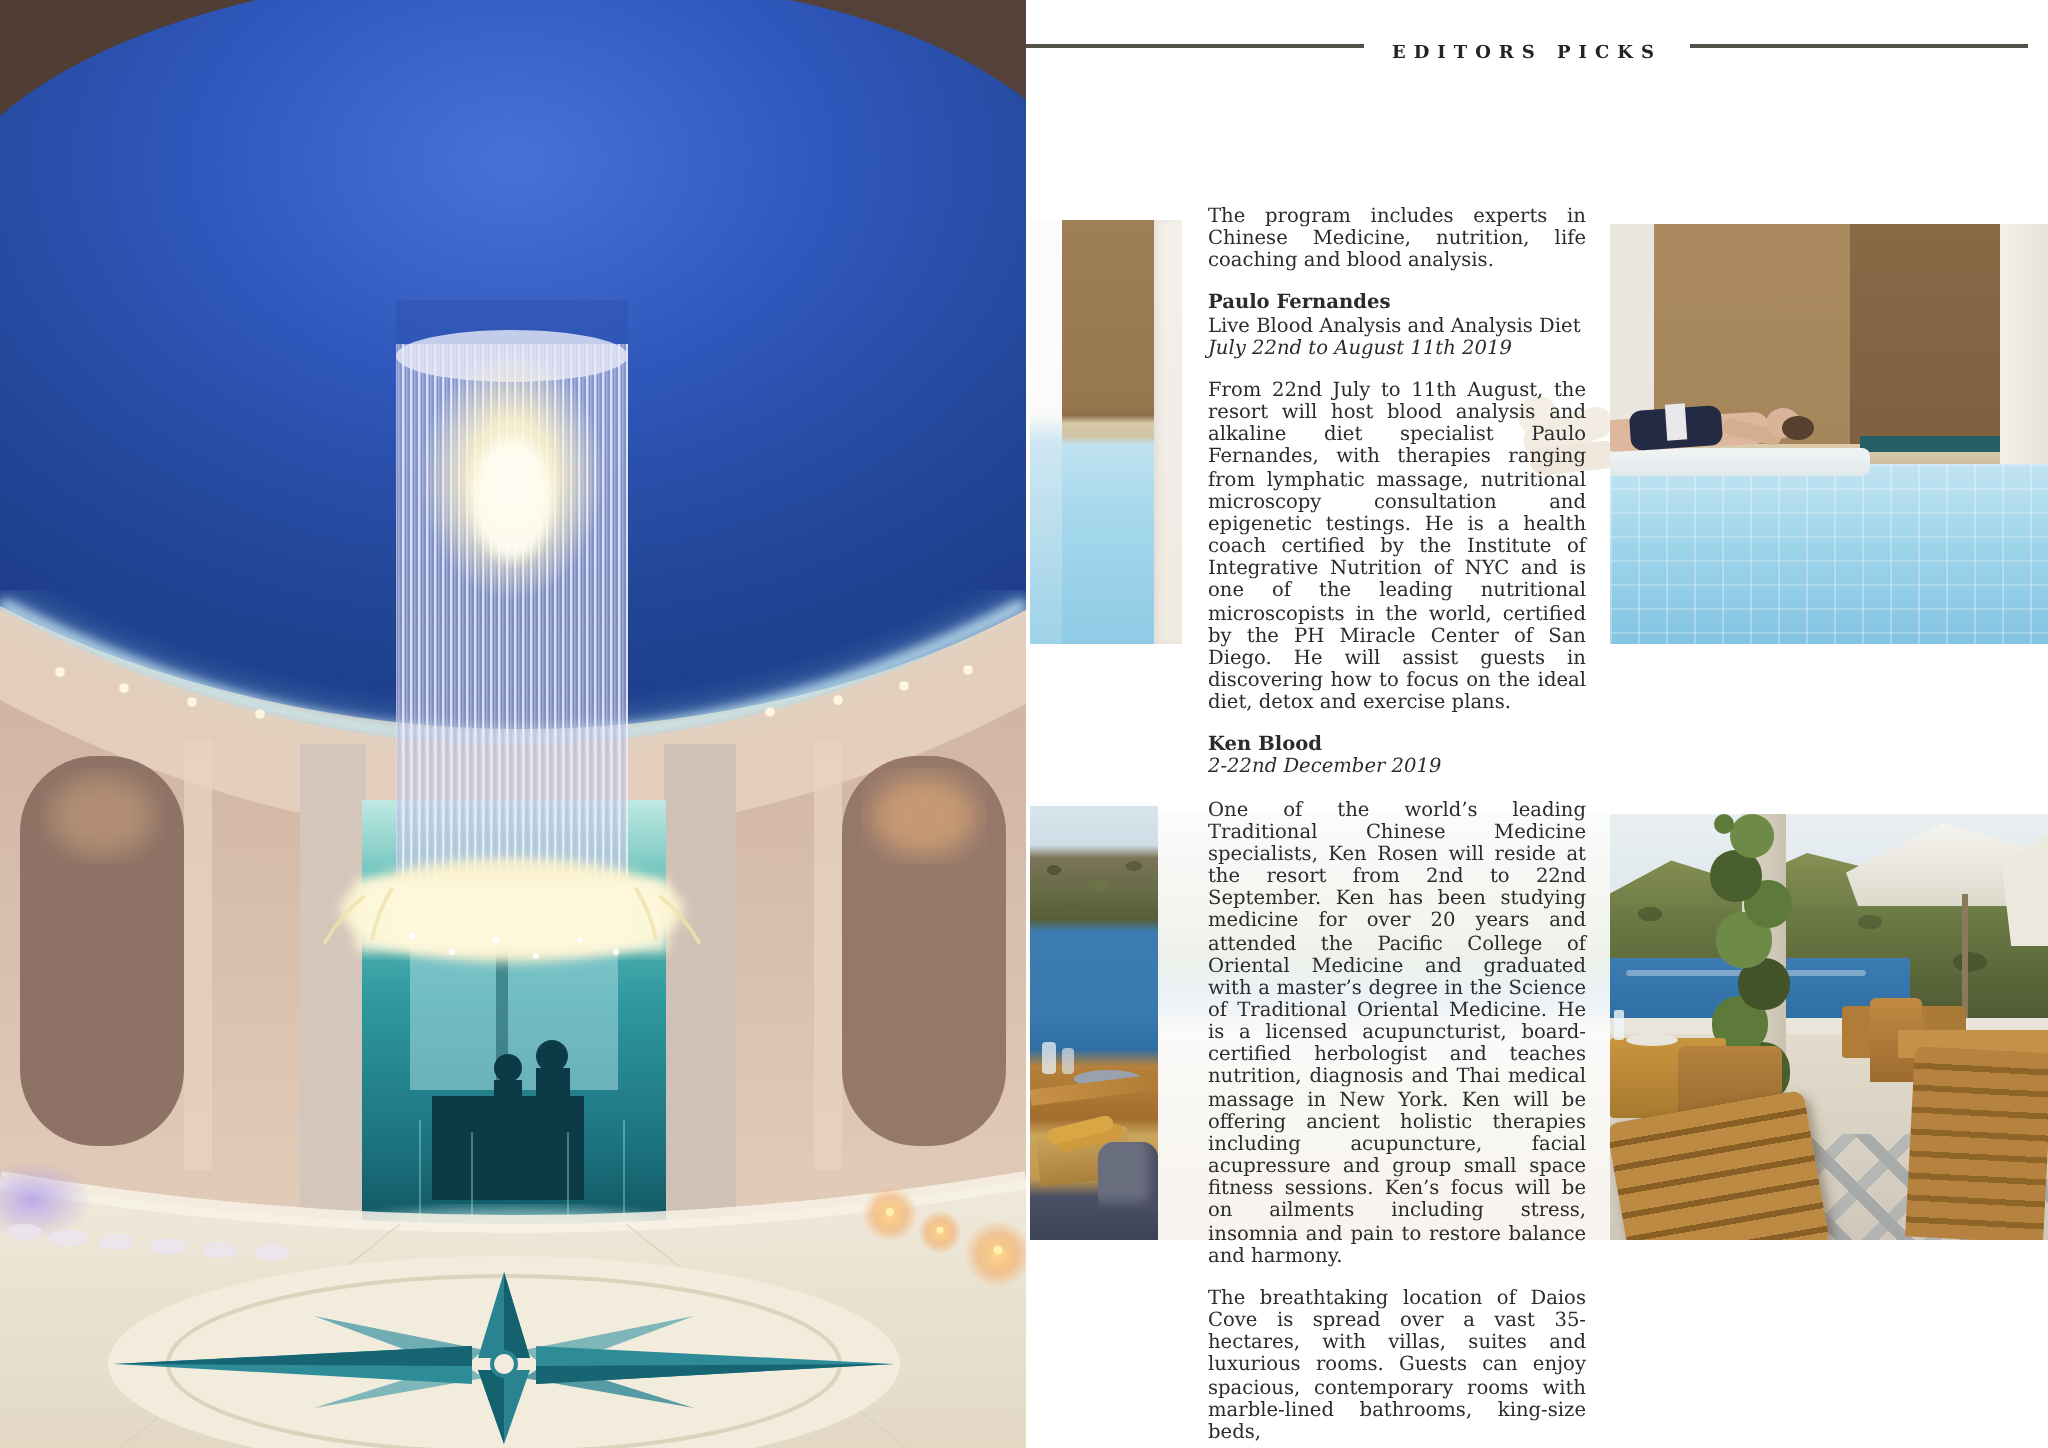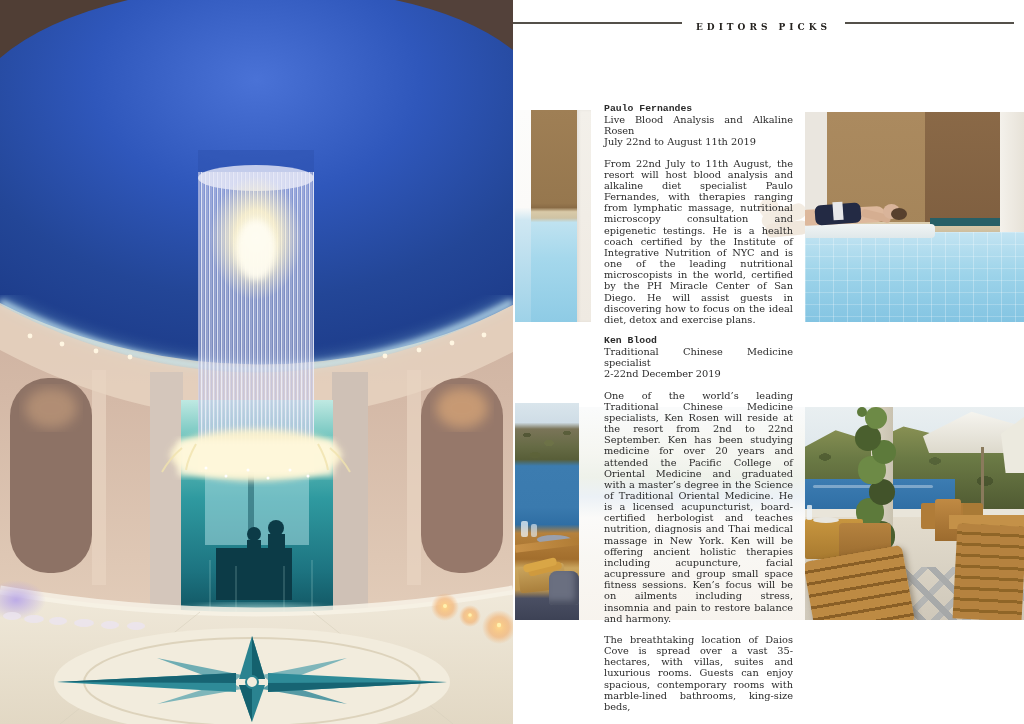--- a/index.html
+++ b/index.html
@@ -50,23 +50,23 @@
 
   
   .ghost-legs{left:246px;top:182px;width:48px;height:72px;opacity:.85;}
   .ghost-legs .l1{position:absolute;left:2px;top:26px;width:46px;height:16px;background:#f2e9de;border-radius:8px;transform:rotate(-18deg);}
   .ghost-legs .l2{position:absolute;left:6px;top:40px;width:44px;height:14px;background:#eee3d6;border-radius:7px;transform:rotate(-6deg);}
   .ghost-legs .knee{position:absolute;left:0;top:16px;width:20px;height:20px;background:#f4ece1;border-radius:50%;}
 
   
   .text-col{left:91px;top:103px;width:189px;color:#2b2b2b;font-size:9.8px;line-height:1.14;z-index:5;}
   .text-col p{margin:0 0 10px;text-align:justify;}
-  .text-col .h{font-weight:bold;margin:0;font-family:Liberation Mono, monospace;}
+  .text-col .h{font-weight:bold;margin:0;}
   .text-col .sub{margin:0;}
-  .text-col .date{margin:0 0 10px;}
+  .text-col .date{font-style:italic;margin:0 0 10px;}
 
   
   .frag-cove{left:2px;top:403px;width:64px;height:217px;overflow:hidden;
       background:linear-gradient(180deg,
         #d9e5ec 0%,#cfdde6 9%,
         #7a7458 12%,#666b45 20%,#585e38 26%,
         #3c7cb0 29%,#3a7aae 48%,#2f6ea4 56%,
         #b5813c 60%,#a26e2d 72%,
         #caa55e 76%,#bf9750 86%,
         #4a4f63 90%,#3d4255 100%);}
@@ -380,31 +380,31 @@
       <div class="abs pt-table-left"></div>
       <div class="abs pt-plate"></div>
       <div class="abs pt-glass"></div>
       <div class="abs pt-chair-left"></div>
       <div class="abs pt-table-right"></div>
       <div class="abs pt-chair-right"></div>
       <div class="abs pt-chair-fg"></div>
     </div>
 
     <div class="abs text-col">
+      <p>The program includes experts in Chinese Medicine, nutrition, life coaching and blood analysis.</p>
 
       <div>
         <p class="h">Paulo Fernandes</p>
-        <p class="sub">Live Blood Analysis and Alkaline Rosen</p>
+        <p class="sub">Live Blood Analysis and Analysis Diet</p>
         <p class="date">July 22nd to August 11th 2019</p>
         <p>From 22nd July to 11th August, the resort will host blood analysis and alkaline diet specialist Paulo Fernandes, with therapies ranging from lymphatic massage, nutritional microscopy consultation and epigenetic testings. He is a health coach certified by the Institute of Integrative Nutrition of NYC and is one of the leading nutritional microscopists in the world, certified by the PH Miracle Center of San Diego. He will assist guests in discovering how to focus on the ideal diet, detox and exercise plans.</p>
       </div>
 
       <div>
         <p class="h">Ken Blood</p>
-        <p class="sub">Traditional Chinese Medicine specialist</p>
         <p class="date">2-22nd December 2019</p>
         <p>One of the world’s leading Traditional Chinese Medicine specialists, Ken Rosen will reside at the resort from 2nd to 22nd September. Ken has been studying medicine for over 20 years and attended the Pacific College of Oriental Medicine and graduated with a master’s degree in the Science of Traditional Oriental Medicine. He is a licensed acupuncturist, board-certified herbologist and teaches nutrition, diagnosis and Thai medical massage in New York. Ken will be offering ancient holistic therapies including acupuncture, facial acupressure and group small space fitness sessions. Ken’s focus will be on ailments including stress, insomnia and pain to restore balance and harmony.</p>
       </div>
 
       <p>The breathtaking location of Daios Cove is spread over a vast 35-hectares, with villas, suites and luxurious rooms. Guests can enjoy spacious, contemporary rooms with marble-lined bathrooms, king-size beds,</p>
 
     </div>
 
   </div>
 </div>

